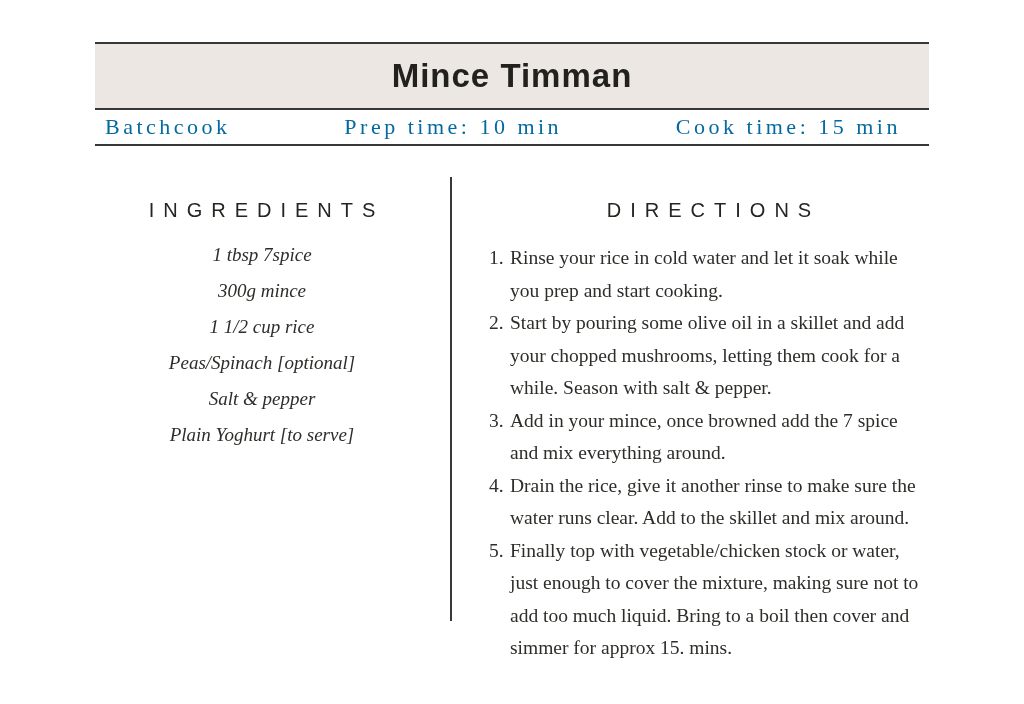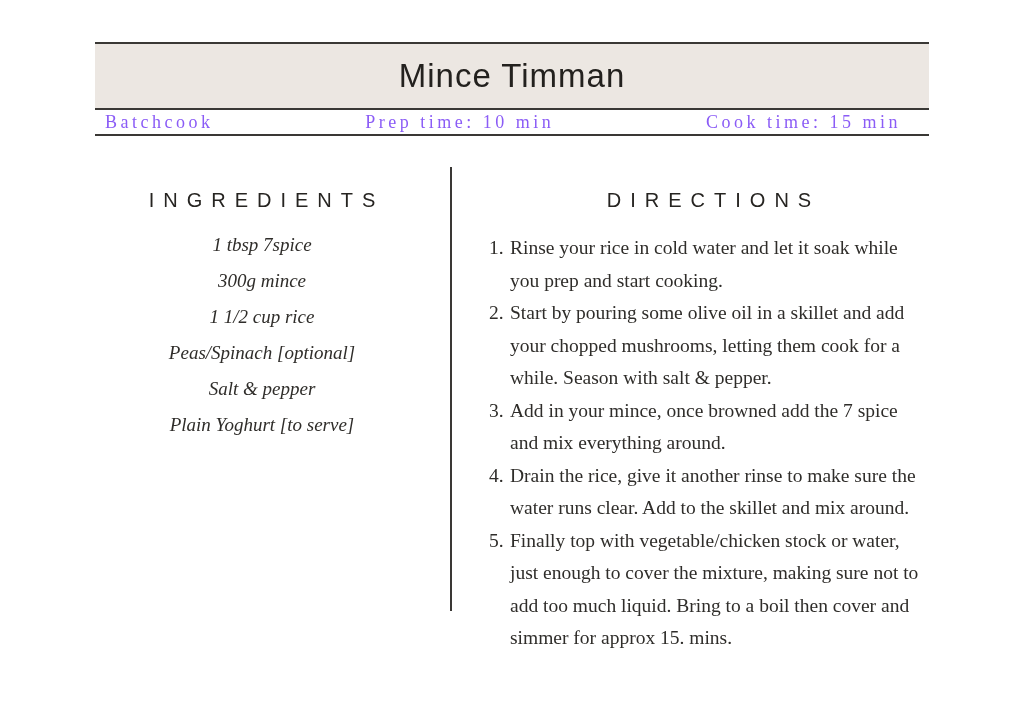--- a/index.html
+++ b/index.html
@@ -26,42 +26,42 @@
     height: 66px;
     background: #ece7e2;
     border-bottom: 2px solid #3a3835;
     display: flex;
     align-items: center;
     justify-content: center;
     gap: 13px;
   }
   .title-main {
     font-family: "Liberation Sans", sans-serif;
-    font-weight: 400;
+    font-weight: 700;
     font-size: 33px;
     letter-spacing: 1px;
     color: #23211e;
   }
   .title-sub {
     font-family: "Liberation Serif", serif;
     font-style: italic;
     font-size: 31px;
     color: #23211e;
   }
   .meta-row {
-    height: 26px;
+    height: 36px;
     border-bottom: 2px solid #3a3835;
     background: #ffffff;
     display: flex;
     align-items: center;
     justify-content: space-between;
     padding: 0 28px 0 10px;
-    font-size: 18px;
+    font-size: 22px;
     letter-spacing: 3.5px;
-    color: #8b5cf6;
+    color: #0369a1;
   }
   
   .content {
     display: flex;
     margin: 12px 95px;
     width: 834px;
   }
   .col-ingredients {
     width: 334px;
     text-align: center;

